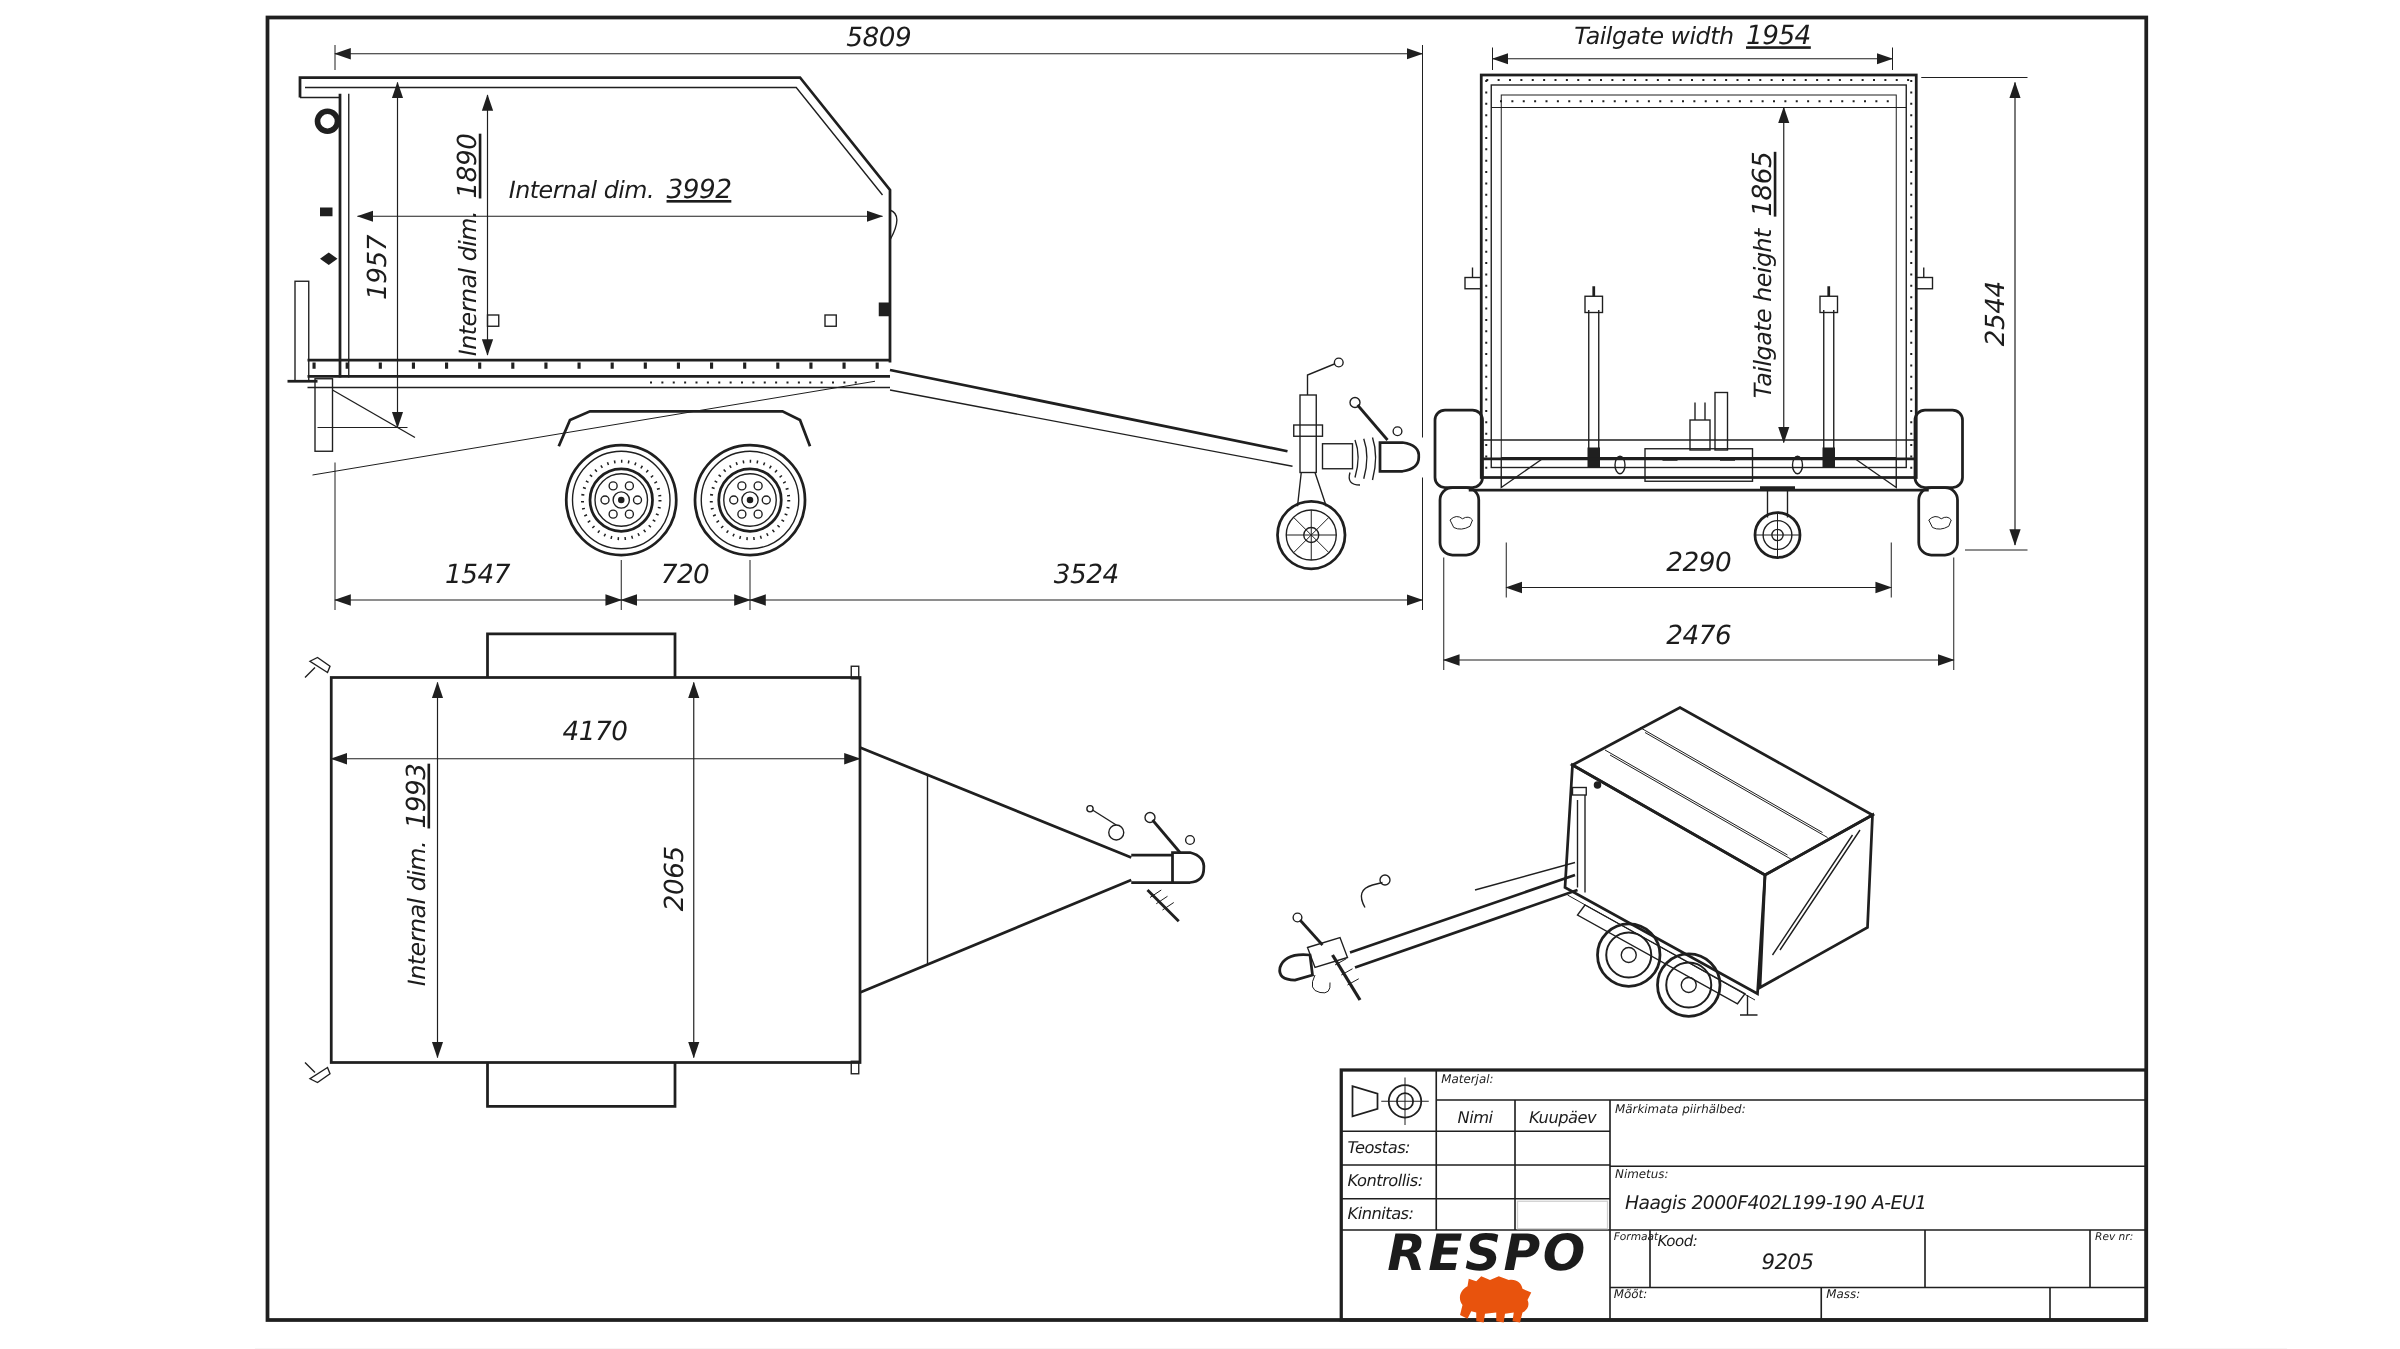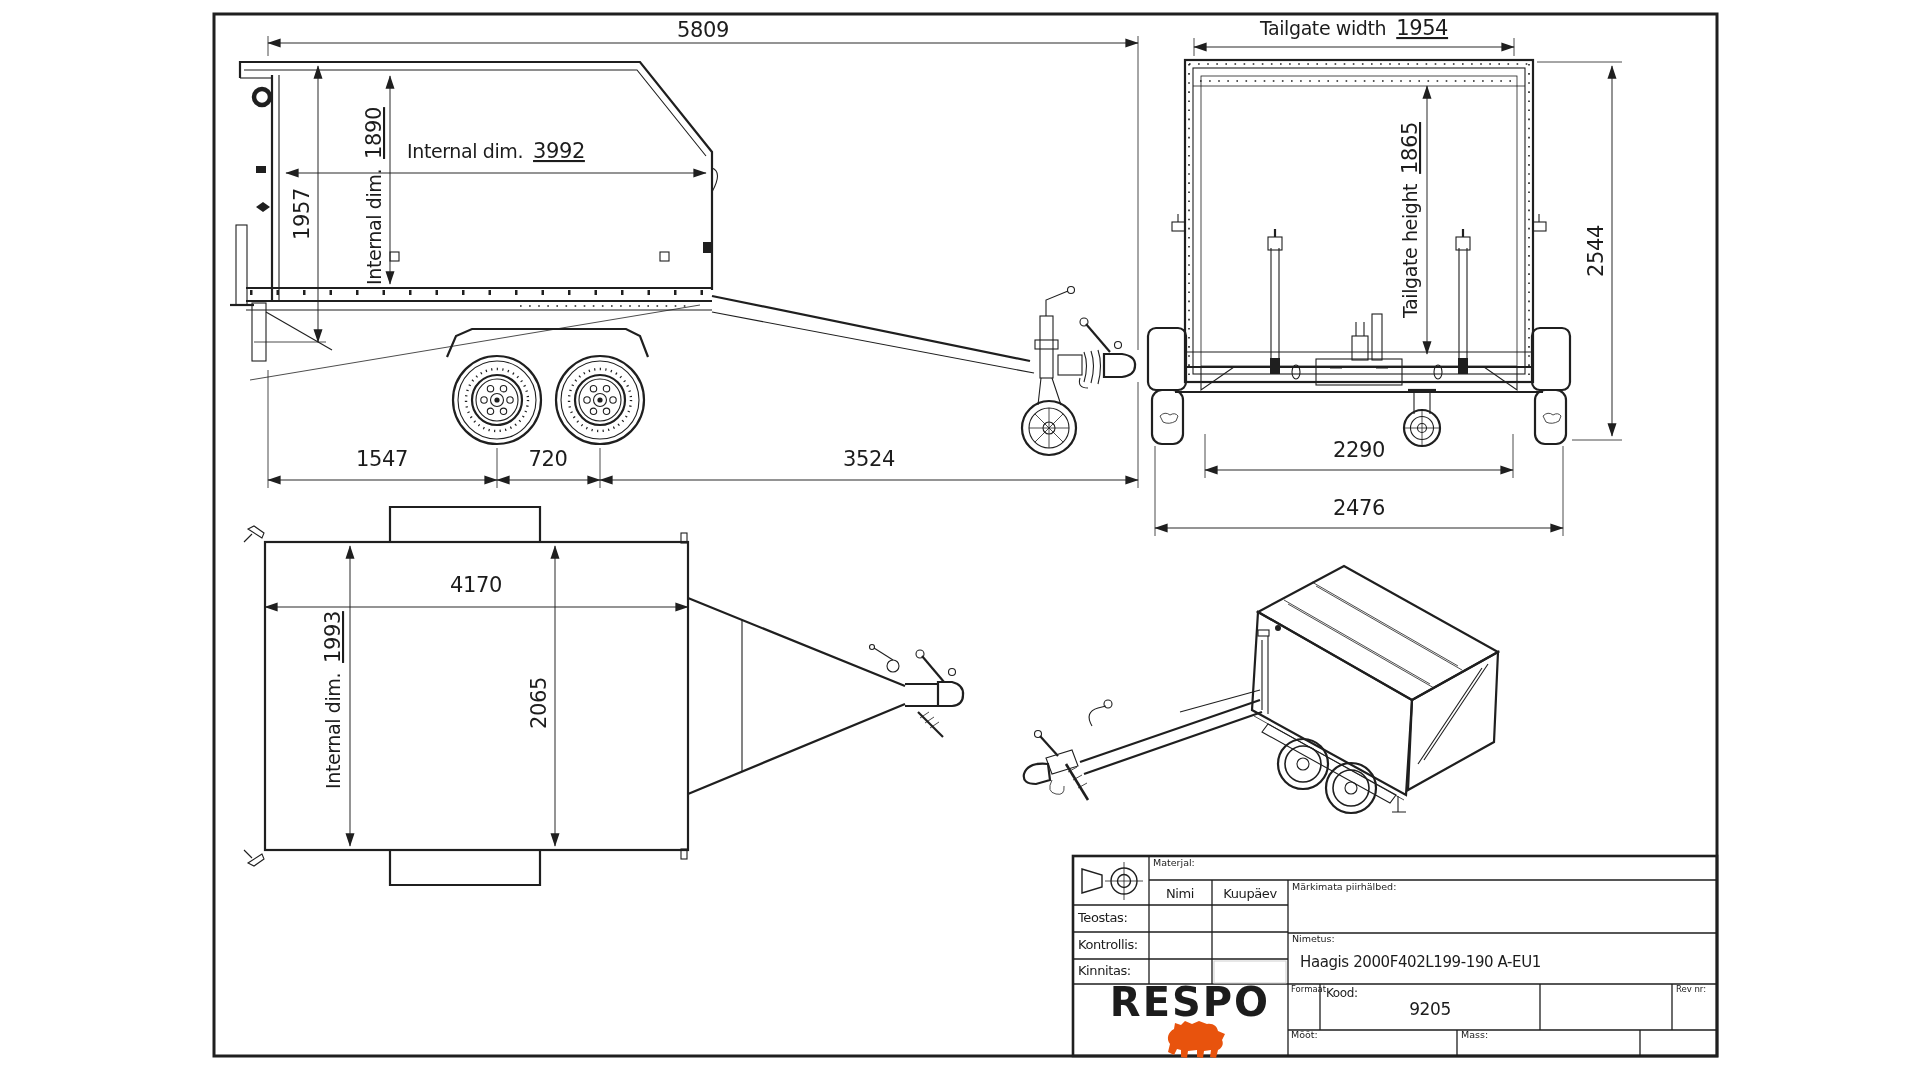--- a/index.html
+++ b/index.html
@@ -1,17 +1,17 @@
 <!DOCTYPE html>
 <html><head>
 <meta charset="utf-8">
 <style>
   html,body{margin:0;padding:0;background:#eaeaea;}
   .sheet{position:relative;width:1920px;height:1079px;background:#ffffff;overflow:hidden;
-         font-family:"DejaVu Sans",sans-serif;}
+         font-family:"DejaVu Sans",sans-serif;font-style:italic;}
   svg{position:absolute;left:0;top:0;}
   svg *{vector-effect:none;}
   .ln{stroke:#1f1f1f;fill:none;stroke-linecap:butt;stroke-linejoin:miter;}
   .s3{stroke-width:3;}
   .s2{stroke-width:2.2;}
   .s15{stroke-width:1.6;}
   .s1{stroke-width:1.1;}
   .s08{stroke-width:0.8;}
   .dl{stroke-width:0.95;}
   .dot{stroke-dasharray:1.6 7.5;stroke-width:1.6;}

